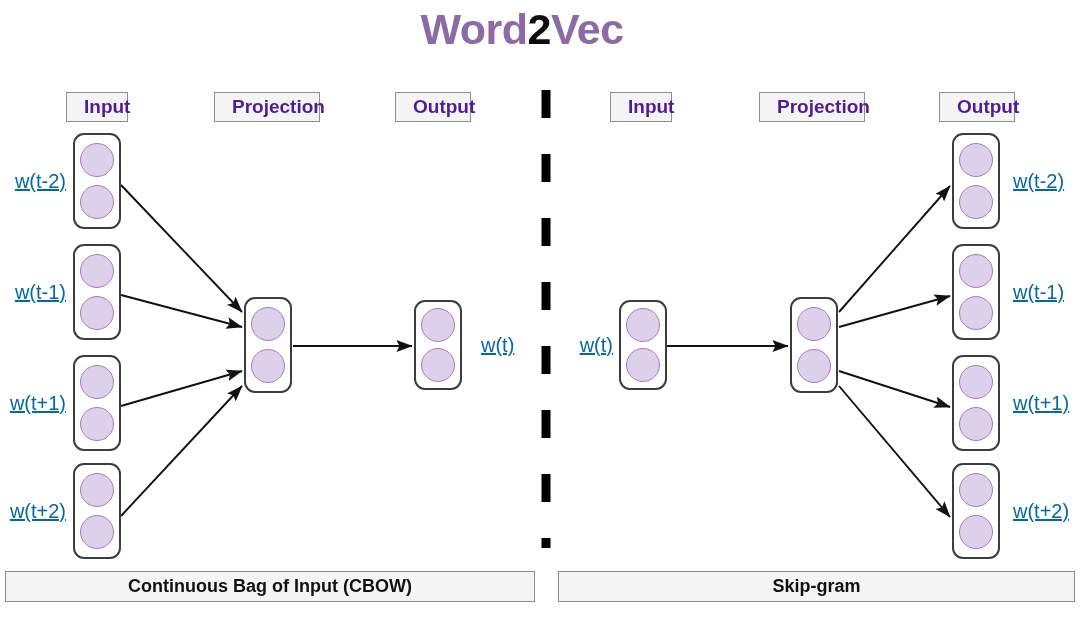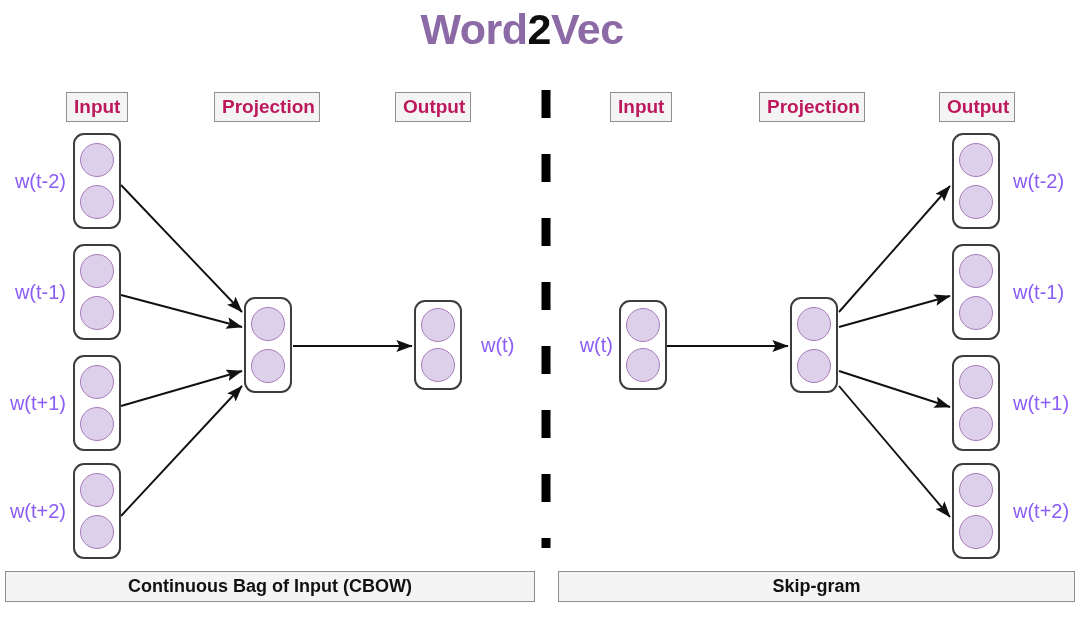--- a/index.html
+++ b/index.html
@@ -46,27 +46,27 @@
     pointer-events: none;
   }
 
   
   .hdr {
     position: absolute;
     height: 30px;
     line-height: 28px;
     background: #f4f4f4;
     border: 1px solid #909090;
-    color: #be185d;
+    color: #4c1d95;
     font-size: 19px;
     font-weight: bold;
     text-align: center;
     box-sizing: border-box;
     white-space: nowrap;
-    padding: 0 7px;
+    padding: 0 17px;
   }
 
   
   .stack {
     position: absolute;
     width: 48px;
     background: #ffffff;
     border: 2.2px solid #3d3d3d;
     border-radius: 11px;
     box-sizing: border-box;
@@ -80,24 +80,25 @@
     height: 34px;
     border-radius: 50%;
     background: #ddd0ea;
     border: 1.6px solid #a87cba;
     box-sizing: border-box;
   }
 
   
   .wlabel {
     position: absolute;
-    color: #8b5cf6;
+    color: #0369a1;
     font-size: 20px;
     white-space: nowrap;
     user-select: none;
+    text-decoration: underline;
   }
   .wlabel.right { text-align: left; }
   .wlabel.left  { text-align: right; }
 
   
   .footer {
     position: absolute;
     height: 31px;
     line-height: 29px;
     background: #f4f4f4;

